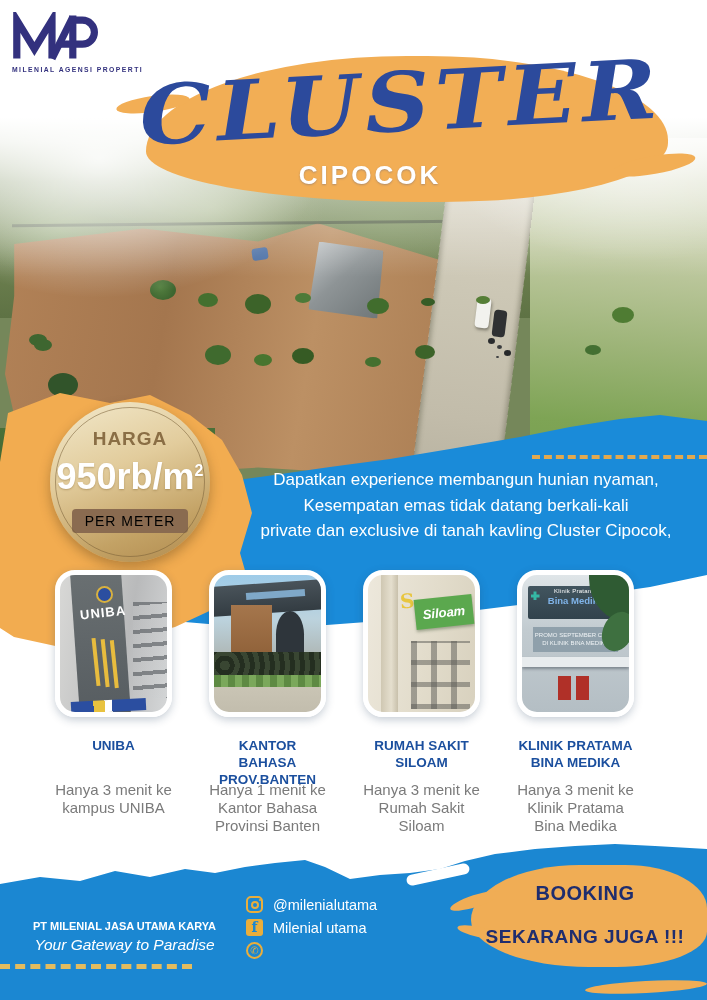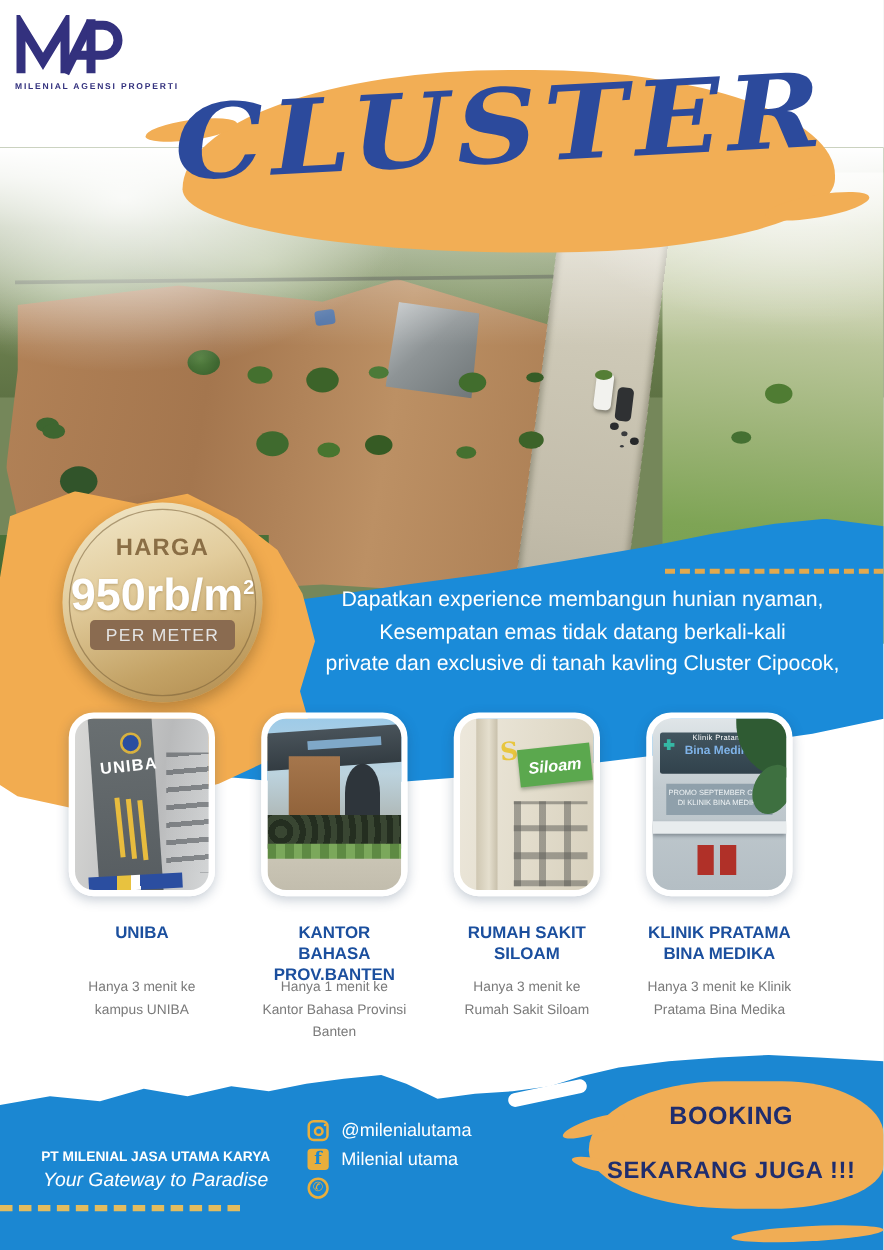--- a/index.html
+++ b/index.html
@@ -75,40 +75,40 @@
   
   .badge{left:50px;top:402px;width:160px;height:160px;border-radius:50%;z-index:4;
     background:linear-gradient(160deg,#F2E9CC 0%,#E2CC9C 40%,#C3A265 75%,#B08A4E 100%);
     box-shadow:0 5px 12px rgba(70,50,20,.35);text-align:center;}
   .badge::before{content:"";position:absolute;inset:5px;border-radius:50%;
     border:1.5px solid rgba(120,95,55,.55);}
   .badge-label{margin-top:26px;font-size:19px;font-weight:bold;color:#8A6E45;letter-spacing:1px;}
   .badge-price{margin-top:2px;font-size:36px;font-weight:bold;color:#ffffff;line-height:38px;
     text-shadow:0 1px 2px rgba(120,90,40,.4);}
   .badge-price sup{font-size:16px;}
-  .badge-per{display:inline-block;margin-top:1px;background:#8A6B50;color:#e5e5e5;font-size:14px;
+  .badge-per{display:inline-block;margin-top:13px;background:#8A6B50;color:#000000;font-size:14px;
     letter-spacing:1px;padding:4px 13px;border-radius:4px;}
 
   
   .blue-band{left:0;top:415px;width:707px;height:215px;background:#1A8BD9;z-index:2;
     clip-path:polygon(0 88px,70px 80px,130px 84px,200px 70px,260px 62px,330px 52px,390px 44px,450px 34px,520px 22px,570px 12px,620px 4px,660px 0,707px 6px,707px 160px,650px 172px,560px 185px,470px 196px,380px 206px,300px 212px,220px 210px,150px 204px,80px 196px,0 186px);}
   .orange-left{left:-10px;top:385px;width:265px;height:265px;background:#F2AC50;z-index:3;
     clip-path:polygon(18px 28px,70px 8px,120px 18px,160px 10px,200px 30px,232px 55px,252px 90px,262px 128px,250px 168px,258px 196px,228px 222px,185px 242px,132px 256px,70px 262px,24px 252px,2px 238px,10px 185px,2px 125px,12px 65px);}
   .dash-top{left:532px;top:455px;width:175px;height:0;border-top:4px dashed #E2A94E;z-index:3;}
   .pitch{left:252px;top:467px;width:428px;z-index:3;text-align:center;color:#ffffff;
     font-size:17px;font-weight:500;line-height:25.5px;}
 
   
   .landmarks{left:55px;top:570px;width:600px;display:flex;gap:37px;z-index:4;}
   .landmark{width:117px;flex:0 0 117px;}
   .card{box-sizing:border-box;width:117px;height:147px;border:5px solid #ffffff;border-radius:20px;
     overflow:hidden;position:relative;box-shadow:0 3px 9px rgba(30,60,90,.25);background:#cccccc;}
   .lm-title{margin-top:20px;height:37px;text-align:center;font-size:13.5px;font-weight:bold;
     color:#1B4F9E;line-height:17px;}
-  .lm-desc{margin-top:7px;text-align:center;font-size:11px;color:#7A7A7A;line-height:18px;}
+  .lm-desc{margin-top:7px;text-align:center;font-size:15px;color:#7A7A7A;line-height:18px;}
 
   
   .c1{background:linear-gradient(100deg,#D8D8D6 0%,#B9BABB 60%,#D5D7D8 100%);}
   .c1-tower{position:absolute;left:14%;top:-6%;width:48%;height:112%;transform:rotate(-4deg);
     background:linear-gradient(180deg,#6A7072 0%,#565C60 100%);}
   .c1-logo{position:absolute;left:34%;top:8%;width:13px;height:13px;border:2.5px solid #D8B13F;
     border-radius:50%;background:#2B4EA0;}
   .c1-name{position:absolute;left:10%;top:22%;width:60%;text-align:center;color:#ffffff;
     font-weight:bold;font-size:13px;letter-spacing:1px;transform:rotate(-6deg);}
   .c1-stripes{position:absolute;left:32%;top:46%;width:4px;height:48px;background:#E8BC3E;
@@ -225,20 +225,21 @@
     <div class="abs car-white"></div>
     <div class="abs car-dark"></div>
     <div class="abs bikes"></div>
     <div class="abs bushes"></div>
     <div class="abs veg-bl"></div>
     <div class="abs haze"></div>
   </div>
 
   <div class="abs header-brush"></div>
   <div class="abs cluster-title">CLUSTER</div>
+  <div class="abs cipocok">CIPOCOK</div>
 
   <div class="abs blue-band"></div>
   <div class="abs orange-left"></div>
   <div class="abs dash-top"></div>
 
   <div class="abs badge">
     <div class="badge-label">HARGA</div>
     <div class="badge-price"><span>950rb/m</span><sup>2</sup></div>
     <div class="badge-per">PER METER</div>
   </div>

